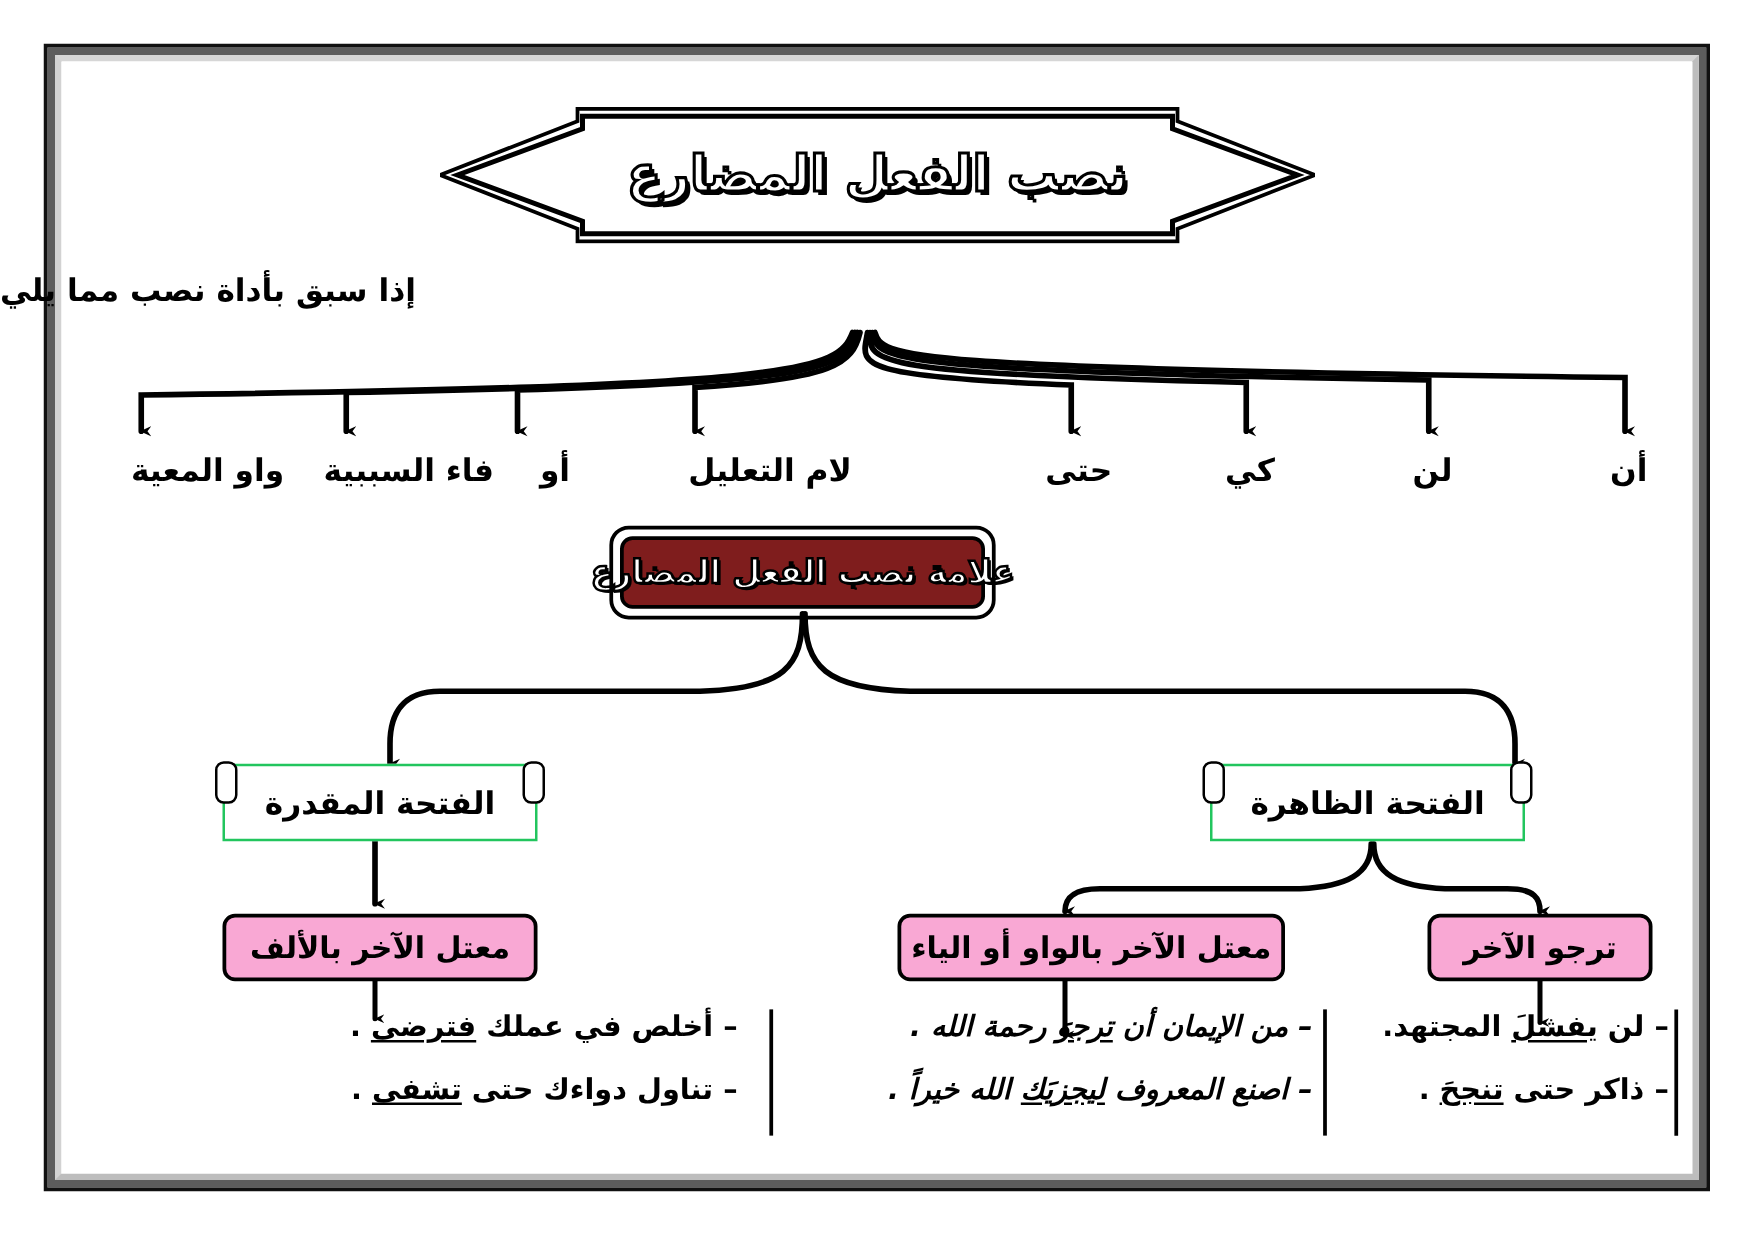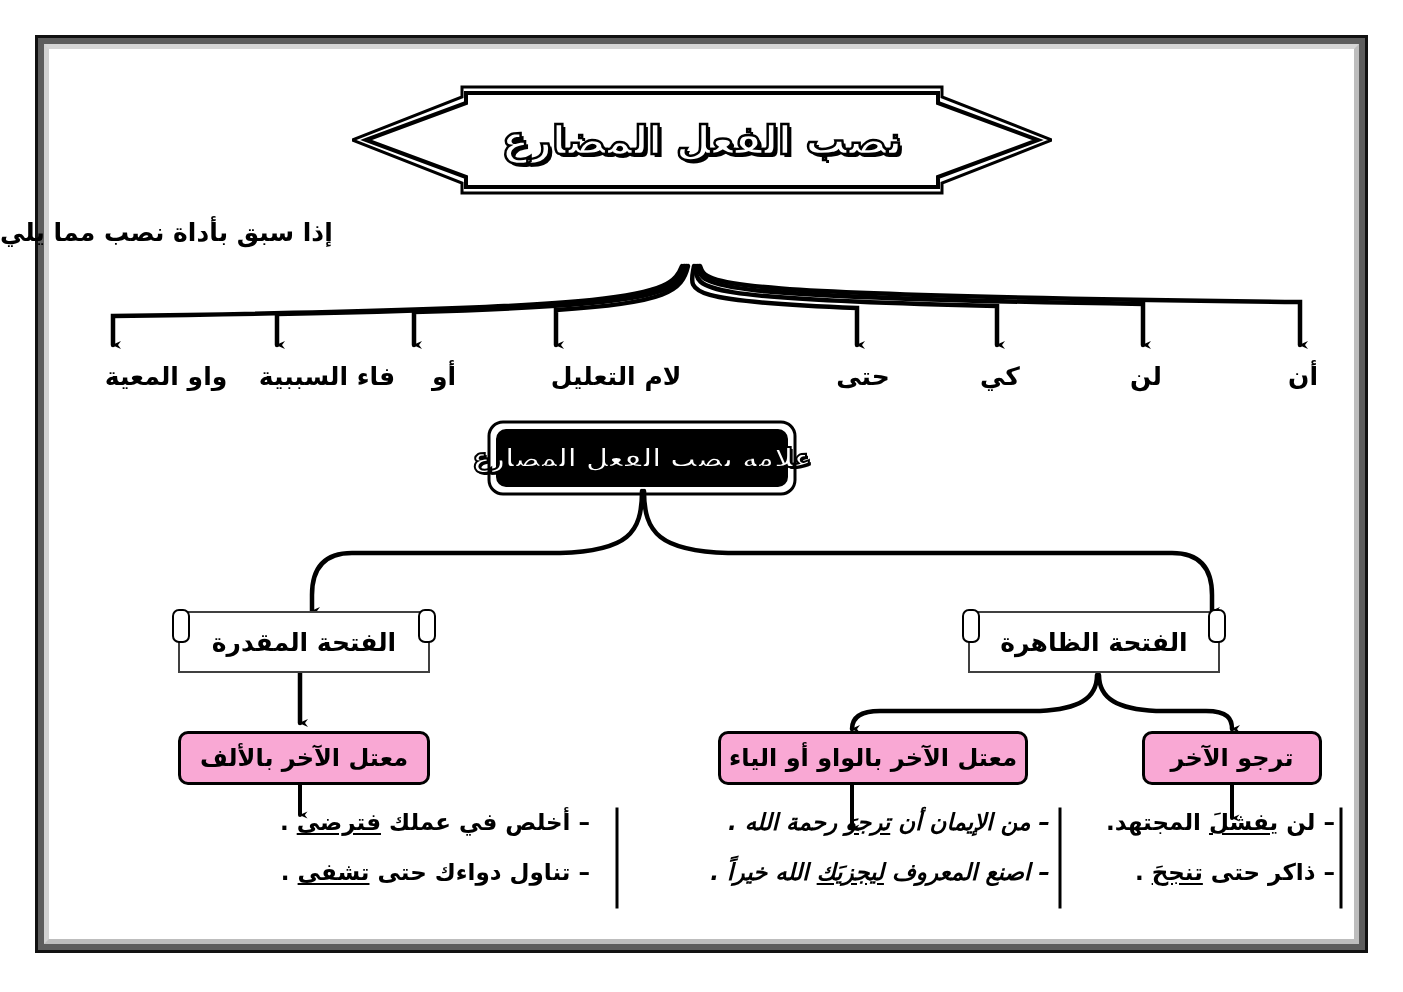--- a/index.html
+++ b/index.html
@@ -46,34 +46,34 @@
     position:absolute;left:0;top:195px;width:1403px;text-align:left;
     font-size:25px;font-weight:bold;color:#000;direction:rtl;
   }
   .particle{
     position:absolute;top:339px;font-size:25px;font-weight:bold;color:#000;
     direction:rtl;white-space:nowrap;transform:translateX(-50%);
   }
   
   .rbox{
     position:absolute;box-sizing:border-box;
-    border:3px solid #000;border-radius:12px;background:#000000;
+    border:3px solid #000;border-radius:12px;background:#7f1d1d;
     display:flex;align-items:center;justify-content:center;
     font-size:24px;font-weight:bold;color:#000;direction:rtl;white-space:nowrap;
   }
   #marker-box{
     left:496px;top:406px;width:292px;height:58px;
     border:3px solid #000;border-radius:10px;
     font-size:26px;letter-spacing:2px;
     color:#fff;-webkit-text-stroke:2px #000;text-shadow:2px 2px 0 #000;
   }
   
   .scroll{
     position:absolute;box-sizing:border-box;
-    border:2px solid #404040;background:#fff;
+    border:2px solid #22c55e;background:#fff;
     display:flex;align-items:center;justify-content:center;
     font-size:25px;font-weight:bold;color:#000;direction:rtl;white-space:nowrap;
   }
   .curl{position:absolute;width:14px;height:30px;border:2px solid #000;border-radius:7px;background:#fff;}
   .curl.tl{left:-8px;top:-4px;}
   .curl.tr{right:-8px;top:-4px;}
   
   .leaf{
     position:absolute;box-sizing:border-box;
     border:3px solid #000;border-radius:10px;background:#f9a8d4;

